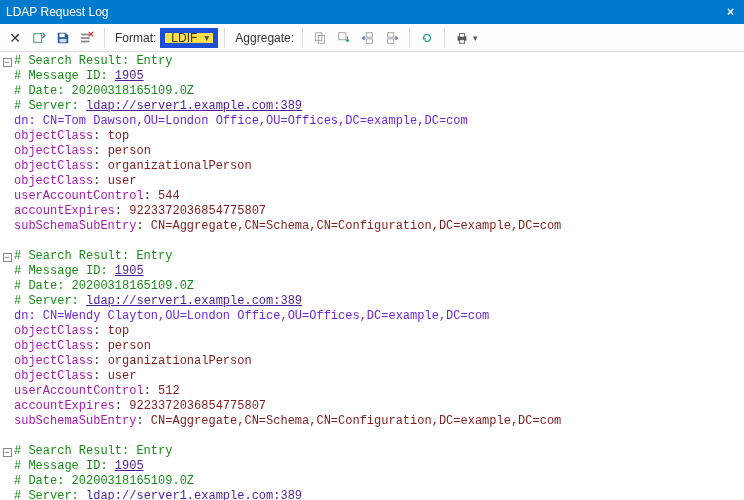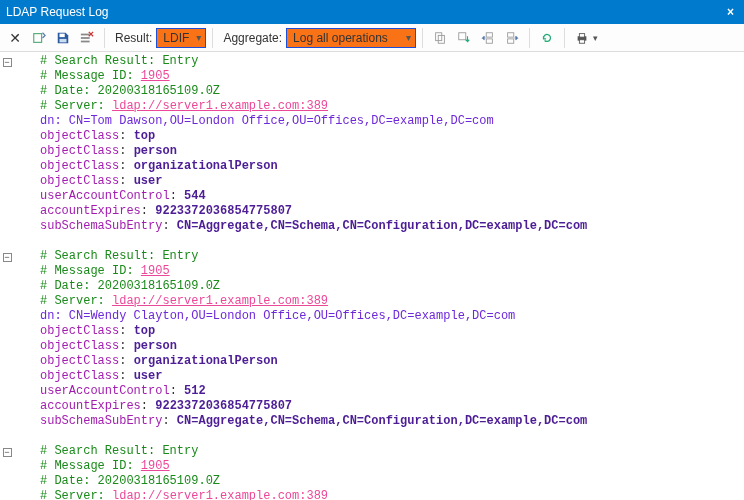--- a/index.html
+++ b/index.html
@@ -51,26 +51,26 @@
     height: 20px;
     background: #ddd;
     margin: 0 4px;
   }
   .tool-label {
     color: #333;
     margin: 0 2px 0 4px;
   }
   .combo {
     height: 20px;
-    border: 1px solid #1d4ed8;
+    border: 5px solid #1d4ed8;
     display: flex;
     align-items: center;
     padding: 0 16px 0 6px;
     position: relative;
-    background: #f97316;
+    background: #fde047;
     min-width: 44px;
     cursor: pointer;
   }
   .combo.wide { min-width: 130px; }
   .combo::after {
     content: "▾";
     position: absolute;
     right: 4px;
     color: #555;
     font-size: 10px;
@@ -100,25 +100,25 @@
     width: 9px; height: 9px;
     line-height: 7px;
     font-size: 9px;
     display: inline-block;
     text-align: center;
     margin-top: 3px;
     cursor: pointer;
     background: #fff;
   }
   .content { flex: 1 1 auto; }
-  .ln { padding-left: 0; margin-left: 26px; }
+  .ln { padding-left: 0; }
   .cmt-green { color: #1a8a1a; }
   .attr-red { color: #a21caf; }
-  .val-blue { color: #4c1d95; font-weight: bold; }
-  .link { color: #ec4899; text-decoration: underline; cursor:pointer; }
+  .val-blue { color: #7f1d1d; }
+  .link { color: #4c1d95; text-decoration: underline; cursor:pointer; }
   .dn { color: #6d28d9; }
   svg.icon { width:14px; height:14px; display:block; }
 </style>
 </head>
 <body>
 
 <div class="titlebar">
   <span>LDAP Request Log</span>
   <span class="close">×</span>
 </div>
@@ -142,29 +142,26 @@
   </div>
   <div class="tool-btn">
     <svg class="icon" viewBox="0 0 16 16">
         <rect x="1" y="3" width="10" height="2" fill="#888"></rect>
         <rect x="1" y="7" width="10" height="2" fill="#888"></rect>
         <rect x="1" y="11" width="10" height="2" fill="#888"></rect>
         <path d="M10 1 l5 5 M15 1 l-5 5" stroke="#c33" stroke-width="1.4"></path>
       </svg>
   </div>
   <div class="sep"></div>
-  <span class="tool-label">Result:</span>
+  <span class="tool-label">Format:</span>
   <div class="combo">
     <span>LDIF</span>
   </div>
   <div class="sep"></div>
   <span class="tool-label">Aggregate:</span>
-  <div class="combo wide">
-    <span>Log all operations</span>
-  </div>
   <div class="sep"></div>
   <div class="tool-btn">
     <svg class="icon" viewBox="0 0 16 16">
         <rect x="3" y="2" width="7" height="9" fill="none" stroke="#999"></rect>
         <rect x="6" y="5" width="7" height="9" fill="none" stroke="#999"></rect>
       </svg>
   </div>
   <div class="tool-btn">
     <svg class="icon" viewBox="0 0 16 16">
         <rect x="2" y="2" width="8" height="8" fill="none" stroke="#999"></rect>

